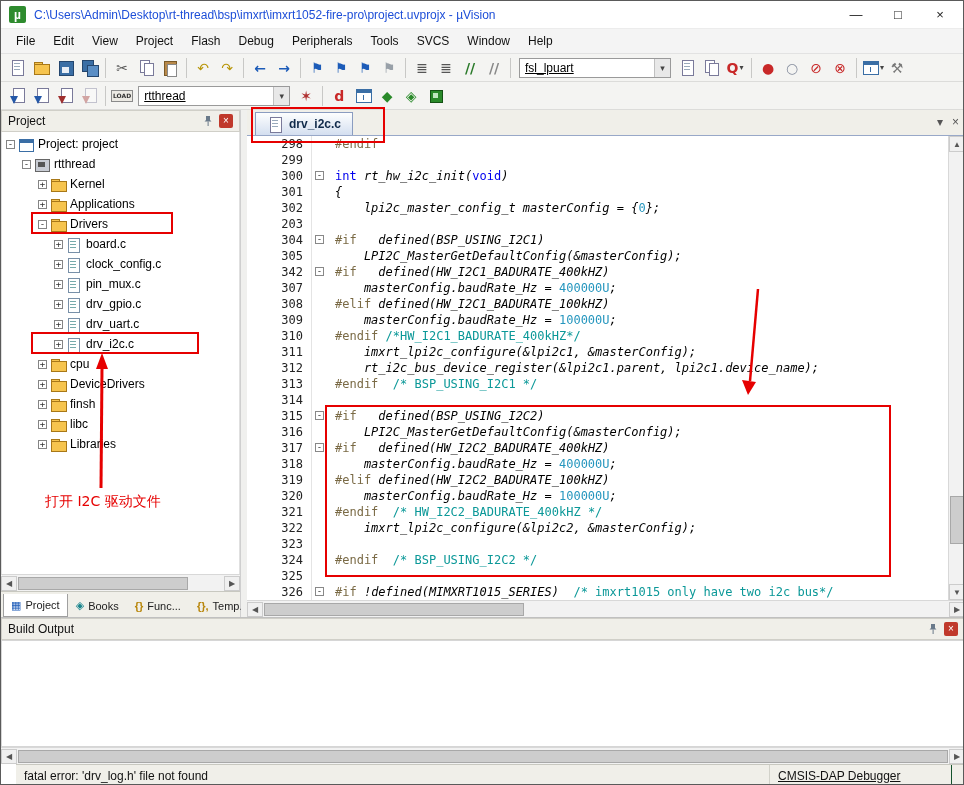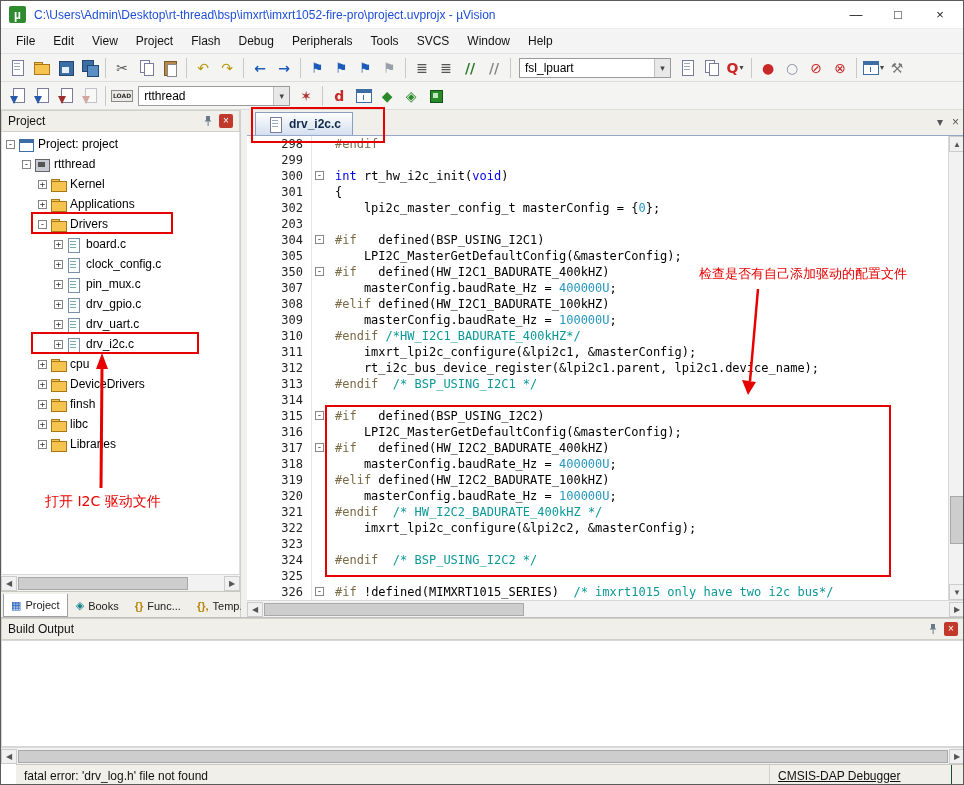--- a/index.html
+++ b/index.html
@@ -21,21 +21,21 @@
 .toolbar{position:absolute;left:0;right:0;background:#f4f4f2;display:flex;align-items:center;gap:2px;padding:0 5px;border-bottom:1px solid #dcdcda;}
 .t1{top:53px;height:28px;}
 .t2{top:81px;height:28px;}
 .tb-btn{height:22px;min-width:22px;display:flex;align-items:center;justify-content:center;gap:1px;}
 .tb-btn.dim{opacity:.4;}
 .glyph{font-size:14px;line-height:1;font-family:"DejaVu Sans",sans-serif;}
 .glyph.loadtxt{font-size:6px;font-weight:bold;border:1px solid #8a8a8a;background:#eceae4;padding:2px 1px;color:#333;}
 .tb-sep{width:1px;height:20px;background:#c8c8c6;margin:0 3px;flex:none;}
 .tb-drop{font-size:8px;color:#444;}
 .tb-combo{height:20px;background:#fff;border:1px solid #9a9a9a;display:flex;align-items:center;font-size:12px;margin:0 3px;flex:none;}
-.combo-val{flex:1;padding:4px 5px;white-space:nowrap;overflow:hidden;}
+.combo-val{flex:1;padding:4px 5px;white-space:nowrap;overflow:hidden;text-decoration:underline;}
 .combo-arrow{width:16px;height:100%;background:#e8e8e8;border-left:1px solid #c0c0c0;display:flex;align-items:center;justify-content:center;font-size:9px;color:#444;}
 
 
 .ci{position:relative;width:17px;height:17px;display:inline-block;flex:none;}
 .ci.page::before{content:"";position:absolute;left:3px;top:1px;width:10px;height:14px;background:#fff;border:1px solid #7a7a9a;}
 .ci.page::after{content:"";position:absolute;left:5px;top:4px;width:6px;height:9px;background:repeating-linear-gradient(#9ab 0 1px,transparent 1px 3px);}
 .ci.folder::before{content:"";position:absolute;left:1px;top:3px;width:7px;height:3px;background:#f6c44e;border:1px solid #a87818;border-bottom:none;}
 .ci.folder::after{content:"";position:absolute;left:1px;top:5px;width:14px;height:9px;background:#f6c44e;border:1px solid #a87818;}
 .ci.disk::before{content:"";position:absolute;left:2px;top:2px;width:13px;height:13px;background:#3a6ea5;border:1px solid #24466e;}
 .ci.disk::after{content:"";position:absolute;left:5px;top:8px;width:7px;height:6px;background:#e8eef6;}
@@ -95,21 +95,21 @@
 .code{flex:1;overflow:hidden;}
 .cline{display:flex;height:16px;line-height:16px;font-family:"DejaVu Sans Mono","Liberation Mono",monospace;font-size:12px;}
 .ln{width:64px;text-align:right;padding-right:8px;color:#222;flex:none;}
 .fm{width:16px;flex:none;position:relative;border-left:1px solid #e4e4e4;}
 .foldbox{position:absolute;left:3px;top:3px;width:9px;height:9px;border:1px solid #888;background:#fff;font-size:9px;line-height:7px;text-align:center;color:#333;}
 .ctext{flex:1;white-space:pre;padding-left:8px;}
 .s-k{color:var(--keyword,#0000ee);}
 .s-p{color:var(--preprocessor,#7a6a45);}
 .s-n{color:var(--number,#2596be);}
 .s-c{color:var(--comment,#0b9898);}
-.s-t{color:var(--text,#000);}
+.s-t{color:var(--text,#000);font-style:italic;}
 .vscroll{width:17px;flex:none;background:#f2f2f2;border-left:1px solid #d8d8d8;position:relative;}
 .vbtn{position:absolute;left:0;width:16px;height:16px;font-size:8px;color:#555;display:flex;align-items:center;justify-content:center;background:#f0f0f0;border:1px solid #ccc;}
 .vbtn.up{top:0;}
 .vbtn.down{bottom:0;}
 .vthumb{position:absolute;left:1px;top:360px;width:14px;height:48px;background:#cdcdcd;border:1px solid #a8a8a8;}
 
 
 .buildout{position:absolute;top:616px;left:0;width:964px;height:147px;display:flex;flex-direction:column;border-top:1px solid #c0c0c0;}
 .bo-content{flex:1;background:#fff;border:1px solid #d6d6d6;}
 
@@ -501,21 +501,21 @@
                 <span class="foldbox">-</span>
               </span>
               <span class="ctext"><span class="s-p">#if</span><span class="s-t">   defined(BSP_USING_I2C1)</span></span>
             </div>
             <div class="cline">
               <span class="ln">305</span>
               <span class="fm"></span>
               <span class="ctext"><span class="s-t">    LPI2C_MasterGetDefaultConfig(&amp;masterConfig);</span></span>
             </div>
             <div class="cline">
-              <span class="ln">350</span>
+              <span class="ln">342</span>
               <span class="fm">
                 <span class="foldbox">-</span>
               </span>
               <span class="ctext"><span class="s-p">#if</span><span class="s-t">   defined(HW_I2C1_BADURATE_400kHZ)</span></span>
             </div>
             <div class="cline">
               <span class="ln">307</span>
               <span class="fm"></span>
               <span class="ctext"><span class="s-t">    masterConfig.baudRate_Hz = </span><span class="s-n">400000U</span><span class="s-t">;</span></span>
             </div>
@@ -655,21 +655,20 @@
     <span class="sb-left">fatal error: 'drv_log.h' file not found</span>
     <span class="sb-debugger">CMSIS-DAP Debugger</span>
     <span class="sb-end"></span>
   </div>
 
   <div class="redbox" id="drivers-redbox"></div>
   <div class="redbox" id="drvi2c-redbox"></div>
   <div class="redbox" id="tab-redbox"></div>
   <div class="redbox" id="code-redbox"></div>
   <div class="ann" id="ann-left">打开 I2C 驱动文件</div>
-  <div class="ann" id="ann-right">检查是否有自己添加驱动的配置文件</div>
   <svg class="arrows">
     <line x1="100" y1="487" x2="101" y2="366" stroke="#e60000" stroke-width="3"></line>
     <polygon points="101,352 95,368 107,368" fill="#e60000"></polygon>
     <line x1="757" y1="288" x2="749" y2="380" stroke="#e60000" stroke-width="2.5"></line>
     <polygon points="747,394 741,379 755,381" fill="#e60000"></polygon>
   </svg>
 
 </div>
 
 </body></html>

